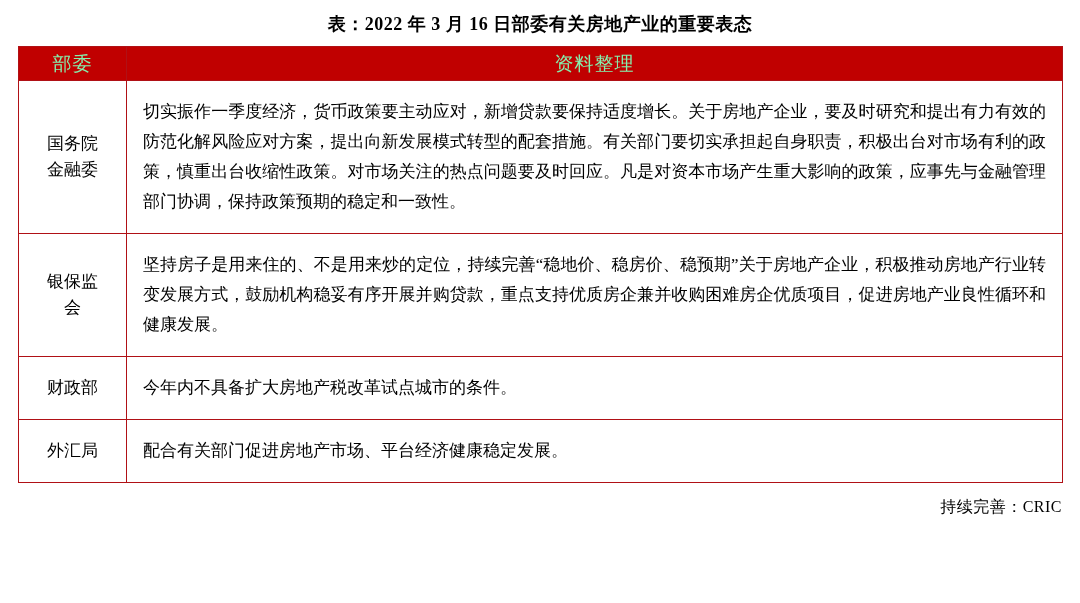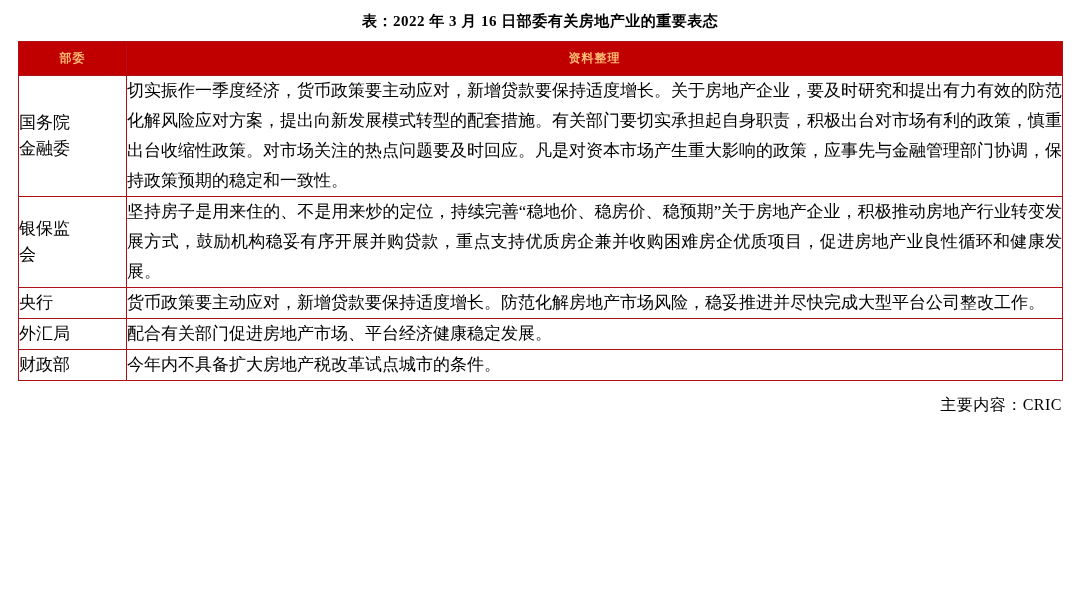--- a/index.html
+++ b/index.html
@@ -16,66 +16,66 @@
   }
   .page {
     width: 1080px;
     height: 603px;
     box-sizing: border-box;
     padding: 8px 18px 0 18px;
     position: relative;
   }
   .table-title {
     text-align: center;
-    font-size: 15px;
+    font-size: 18px;
     font-weight: bold;
     letter-spacing: 0.5px;
     padding: 4px 0 10px 0;
     color: #000;
   }
   table.main {
     width: 1044px;
     border-collapse: collapse;
     table-layout: fixed;
   }
   table.main td, table.main th {
     border: 1px solid #b01116;
     vertical-align: middle;
     padding: 0;
   }
   thead th {
     background: #c00000;
-    color: #fdba74;
-    font-size: 12px;
-    font-weight: bold;
+    color: #86efac;
+    font-size: 19px;
+    font-weight: normal;
     height: 33px;
     text-align: center;
     letter-spacing: 1px;
   }
   col.c-dept { width: 108px; }
   col.c-body { width: 936px; }
 
   td.dept {
-    text-align: left;
+    text-align: center;
     font-size: 17px;
     line-height: 26px;
     padding: 4px 4px;
     color: #000;
     margin-left: 33px;
   }
   td.body {
     font-size: 17px;
     line-height: 30px;
     padding: 6px 10px 6px 10px;
     text-align: justify;
     text-justify: inter-ideograph;
     color: #000;
   }
   td.body p {
-    margin: 0;
+    margin: 16px;
     text-indent: 0;
   }
   .source {
     width: 1044px;
     text-align: right;
     font-size: 16px;
     padding-top: 14px;
     letter-spacing: 0.5px;
     color: #000;
   }
@@ -112,40 +112,32 @@
         <td class="dept">
           <div>银保监</div>
           <div>会</div>
         </td>
         <td class="body">
           <p>坚持房子是用来住的、不是用来炒的定位，持续完善“稳地价、稳房价、稳预期”关于房地产企业，积极推动房地产行业转变发展方式，鼓励机构稳妥有序开展并购贷款，重点支持优质房企兼并收购困难房企优质项目，促进房地产业良性循环和健康发展。</p>
         </td>
       </tr>
       <tr>
         <td class="dept">
-          <div>央行</div>
+          <div>财政部</div>
         </td>
         <td class="body">
-          <p>货币政策要主动应对，新增贷款要保持适度增长。防范化解房地产市场风险，稳妥推进并尽快完成大型平台公司整改工作。</p>
+          <p>今年内不具备扩大房地产税改革试点城市的条件。</p>
         </td>
       </tr>
       <tr>
         <td class="dept">
           <div>外汇局</div>
         </td>
         <td class="body">
           <p>配合有关部门促进房地产市场、平台经济健康稳定发展。</p>
         </td>
       </tr>
-      <tr>
-        <td class="dept">
-          <div>财政部</div>
-        </td>
-        <td class="body">
-          <p>今年内不具备扩大房地产税改革试点城市的条件。</p>
-        </td>
-      </tr>
     </tbody>
   </table>
 
-  <div class="source">主要内容：CRIC</div>
+  <div class="source">持续完善：CRIC</div>
 
 </div>
 
 </body></html>

